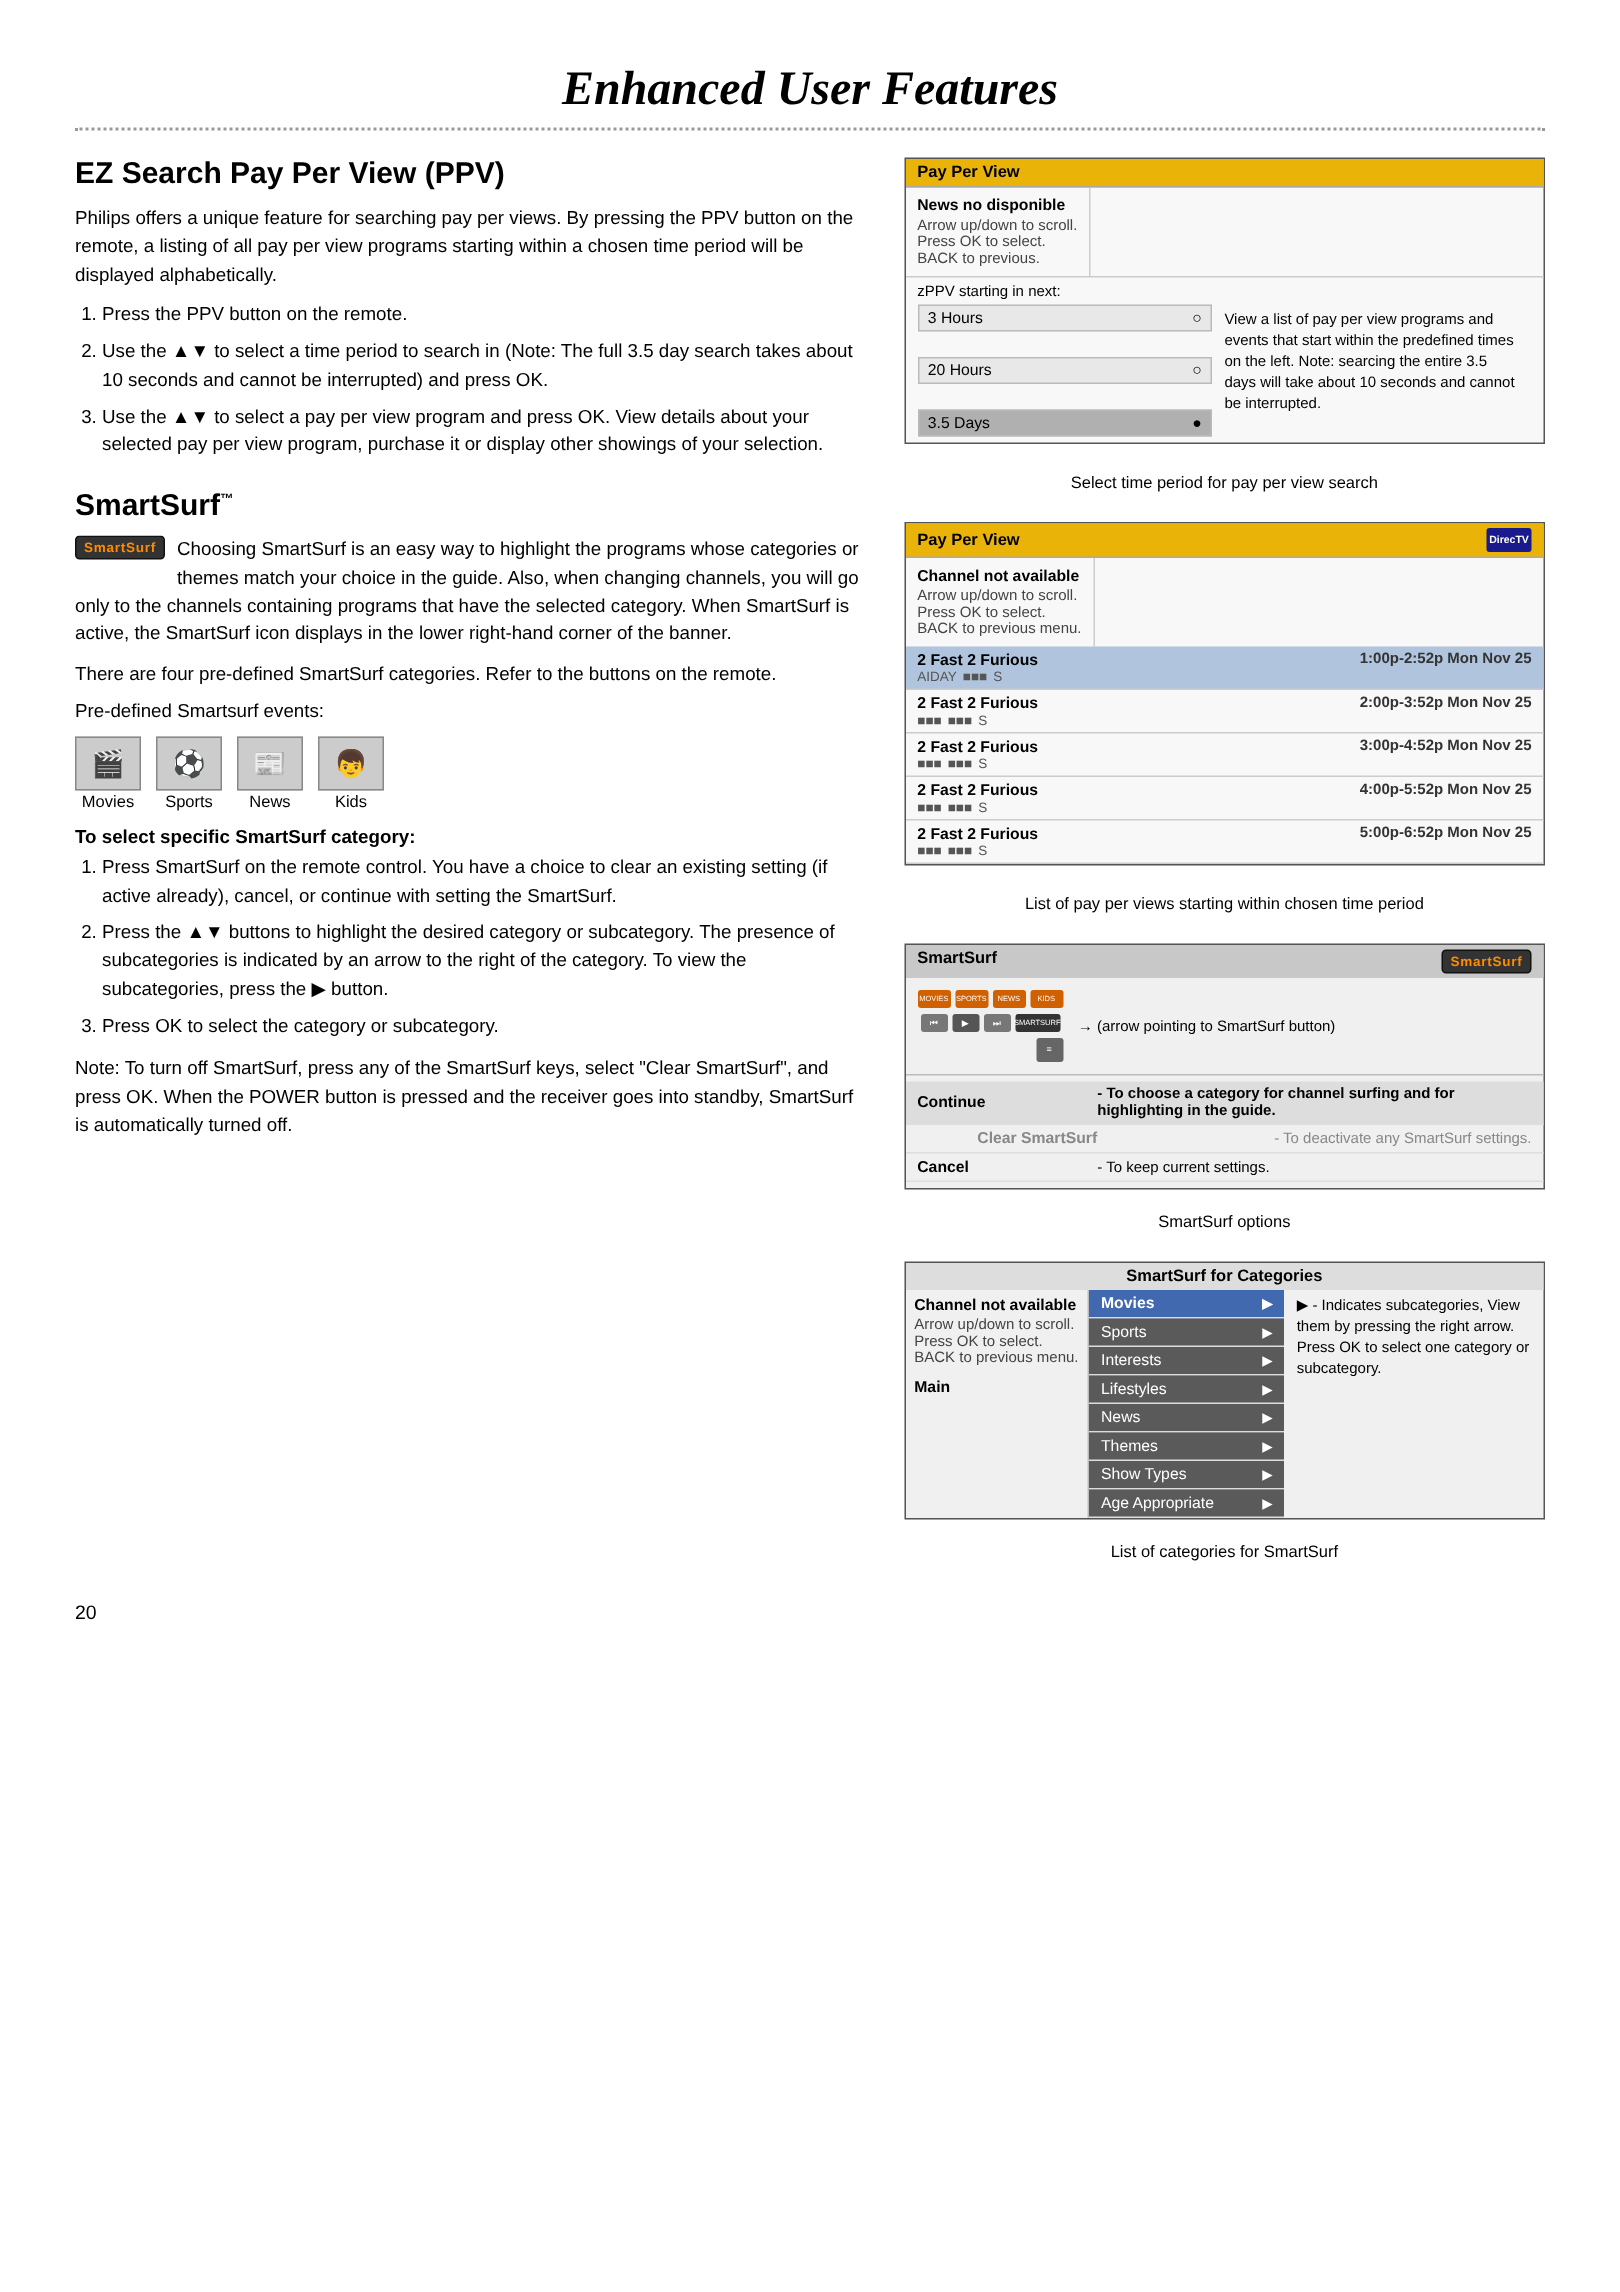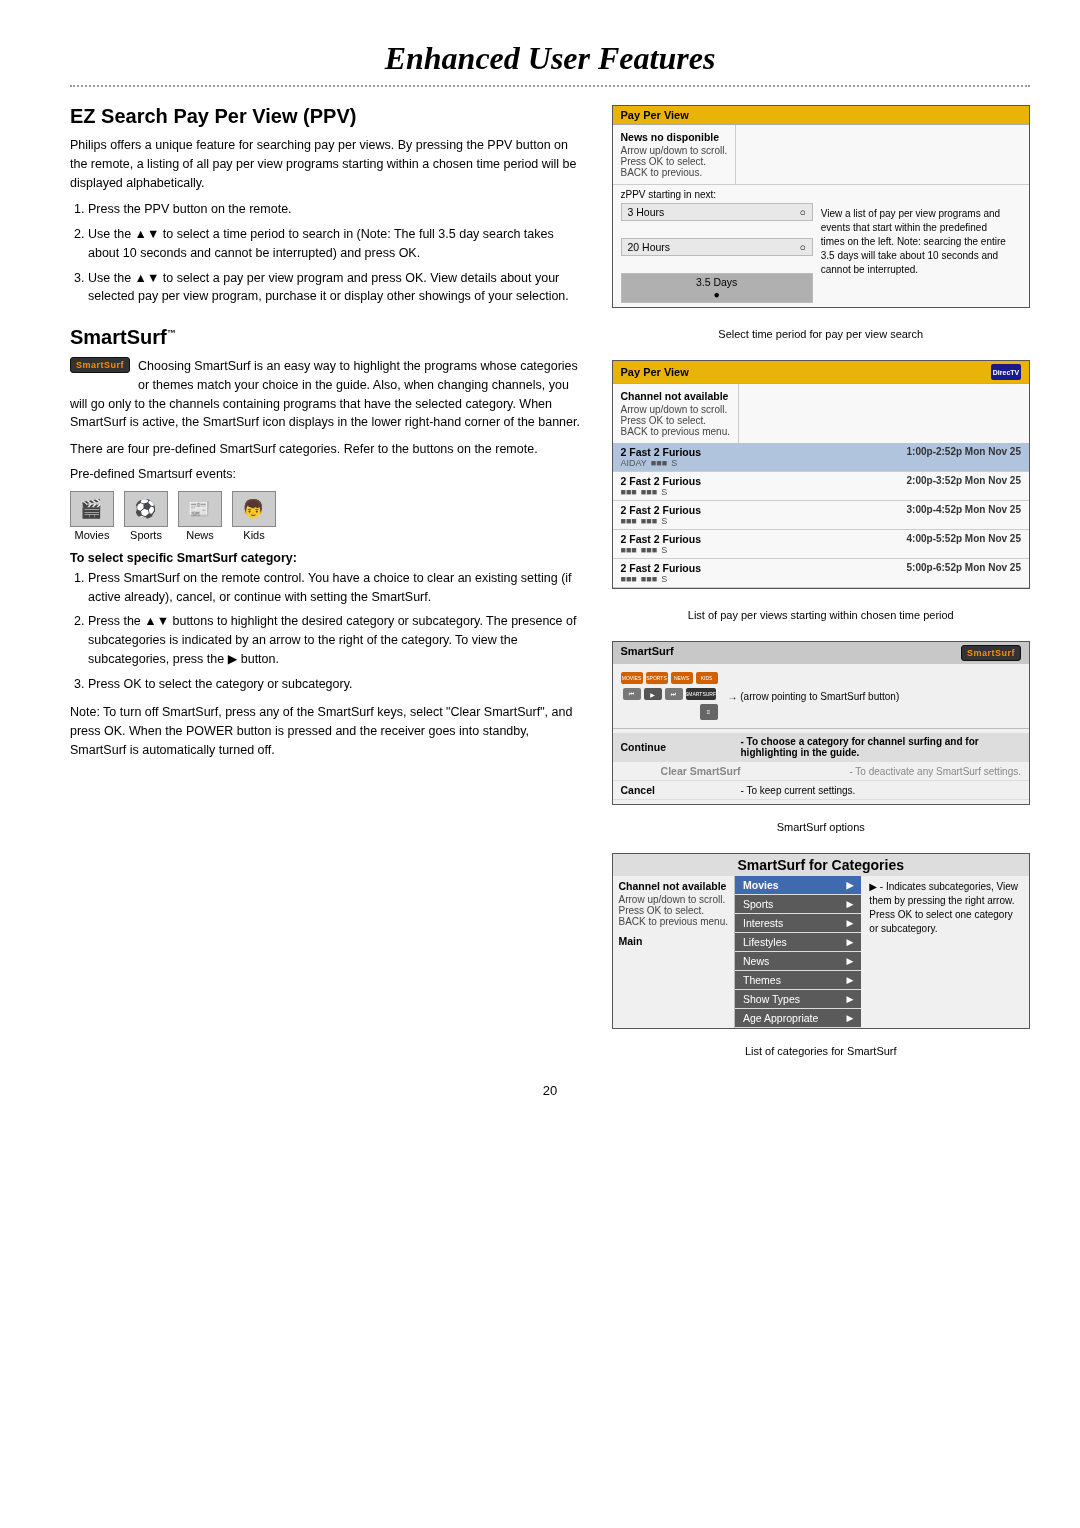--- a/index.html
+++ b/index.html
@@ -7,21 +7,20 @@
       font-family: Arial, sans-serif;
       font-size: 13px;
       background: #fff;
       color: #000;
       width: 1080px;
       min-height: 1528px;
     }
     .page {
       padding: 40px 50px;
       max-width: 1080px;
-      margin-left: 20px;
     }
     h1.main-title {
       text-align: center;
       font-family: Georgia, 'Times New Roman', serif;
       font-style: italic;
       font-size: 32px;
       font-weight: bold;
       margin-bottom: 8px;
     }
     .dotted-line {
@@ -112,21 +111,20 @@
       background: #e8e8e8;
       padding: 2px 6px;
       border: 1px solid #bbb;
       font-size: 10.5px;
       display: flex;
       justify-content: space-between;
       align-items: center;
     }
     .zpv-item.selected {
       background: #b0b0b0;
-      flex-direction: column;
     }
     .zpv-body-wrap {
       display: flex;
     }
     .zpv-list-area { flex: 1; }
     .zpv-desc { flex: 1; padding: 4px 8px; font-size: 10px; line-height: 1.4; }
 
     
     .ppv-programs .program-row {
       border-bottom: 1px solid #ccc;
@@ -236,21 +234,21 @@
 
     
     .ssc-box {
       border: 1.5px solid #555;
       background: #f0f0f0;
     }
     .ssc-header {
       background: #ddd;
       padding: 3px 8px;
       font-weight: bold;
-      font-size: 14px;
+      font-size: 11px;
       text-align: center;
     }
     .ssc-body {
       display: flex;
     }
     .ssc-left {
       min-width: 90px;
       border-right: 1px solid #bbb;
       padding: 4px 6px;
       font-size: 10px;
@@ -270,21 +268,21 @@
       font-size: 10.5px;
       border-bottom: 1px solid #ddd;
       display: flex;
       align-items: center;
       justify-content: space-between;
     }
     .ssc-cat-item.selected { background: #4169b0; color: #fff; font-weight: bold; }
     .ssc-cat-item.dark { background: #5a5a5a; color: #fff; }
     .arrow-right { font-size: 9px; }
     .page-num {
-      text-align: center;
+      text-align: left;
       font-size: 13px;
       margin-top: 20px;
     }
     .tm-sup { font-size: 9px; vertical-align: super; }
 
     .channel-label { font-weight: bold; font-size: 10.5px; margin-bottom: 2px; }
     .channel-sub { font-size: 10px; color: #444; }
 
     .ppv-logo {
       width: 30px;

